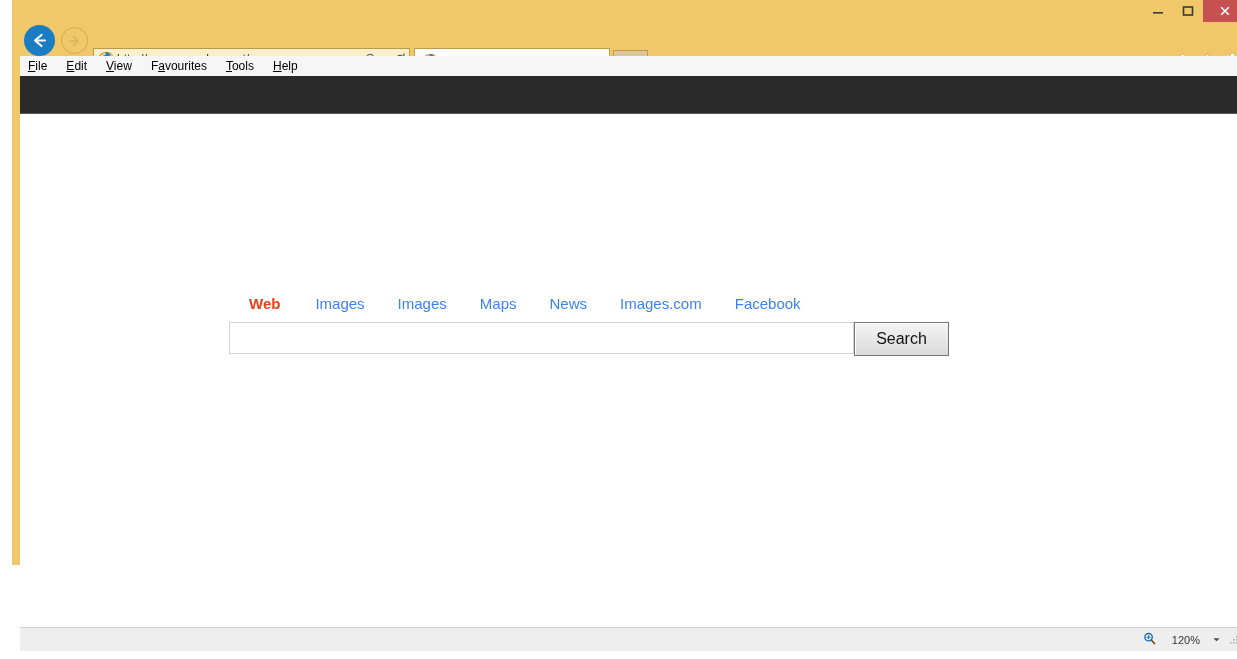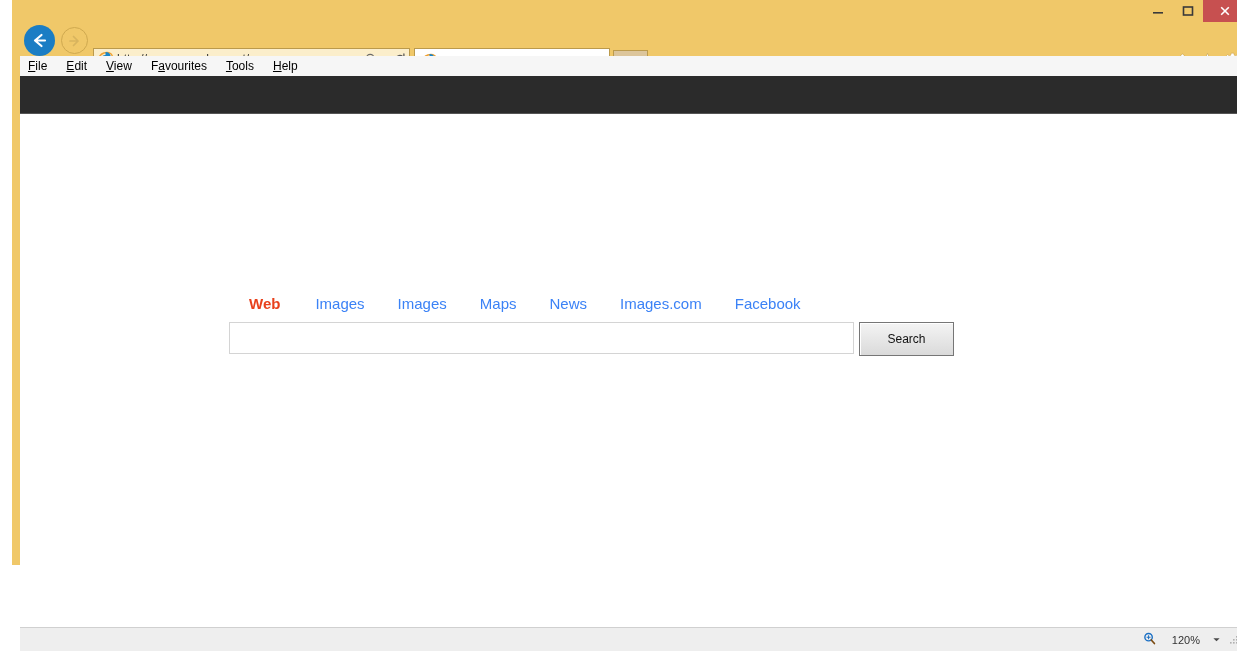--- a/index.html
+++ b/index.html
@@ -229,28 +229,27 @@
     height: 32px;
     border: 1px solid #d4d4d4;
     box-sizing: border-box;
     background: #ffffff;
     font-size: 14px;
     font-family: "Liberation Sans", sans-serif;
     padding: 0 6px;
     outline: none;
   }
   #search-button {
-    margin-left: 5px;
     width: 95px;
     height: 34px;
     background: linear-gradient(#f4f4f4, #dadada);
     border: 1px solid #767676;
     box-shadow: inset 1px 1px 0 #ffffff;
     box-sizing: border-box;
-    font-size: 12px;
+    font-size: 16px;
     font-family: "Liberation Sans", sans-serif;
     color: #111111;
     cursor: pointer;
   }
 
   
   #statusbar {
     position: absolute;
     left: 8px; top: 627px;
     width: 1221px;

